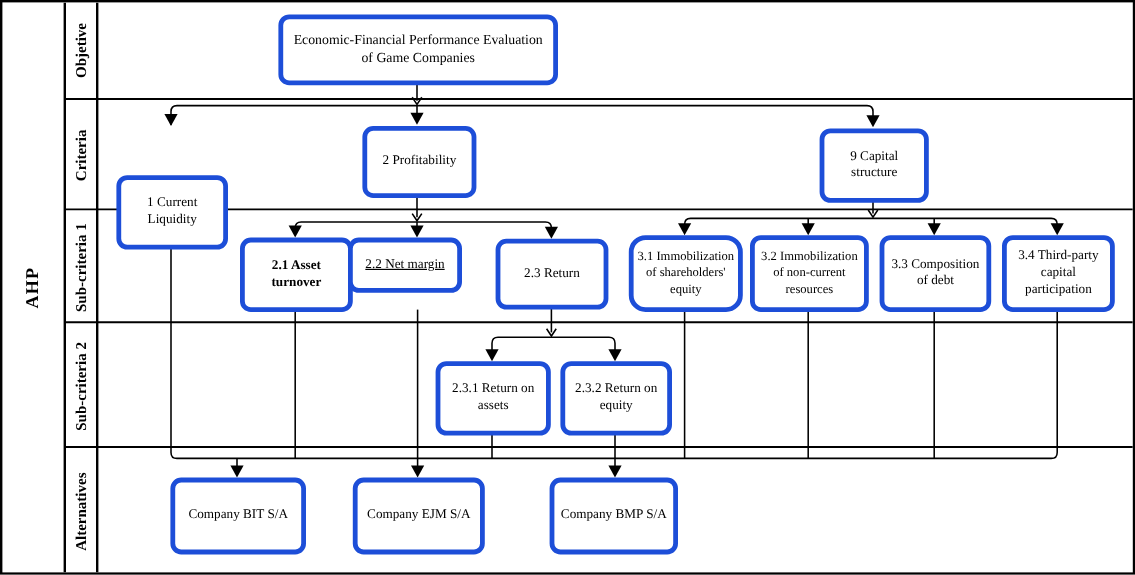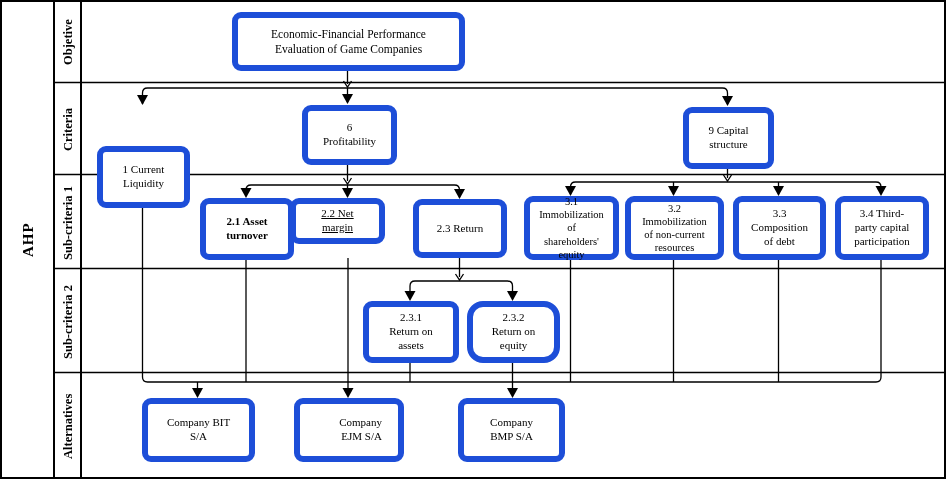--- a/index.html
+++ b/index.html
@@ -34,41 +34,41 @@
   .rl-criteria{top:82px;height:91px;}
   .rl-sub1{top:175px;height:92px;}
   .rl-sub2{top:269px;height:102px;}
   .rl-alt{top:373px;height:102px;}
   .connector-layer{
     position:absolute;left:-2px;top:-2px;width:946px;height:479px;
   }
   .node{
     position:absolute;
     background:#fff;
-    border:6px solid #1d4ed8;
+    border:4px solid #1d4ed8;
     border-radius:9px;
     display:flex;align-items:center;justify-content:center;
     text-align:center;
     font-size:11px;line-height:1.25;
-    padding:2px 16px;
+    padding:2px 3px;
   }
   
   #n-goal {left:230px;top:10px;width:233px;height:59px;font-size:11.5px;}
   #n-c1   {left:95px;top:104px;width:93px;height:62px;margin-top:40px;}
   #n-c2   {left:300px;top:103px;width:95px;height:60px;}
   #n-c3   {left:681px;top:105px;width:91px;height:62px;}
   #n-s21  {left:198px;top:196px;width:94px;height:62px;font-weight:bold;}
   #n-s22  {left:288px;top:196px;width:95px;height:46px;text-decoration:underline;}
   #n-s23  {left:411px;top:197px;width:94px;height:59px;}
-  #n-s31  {left:522px;top:194px;width:95px;height:64px;font-size:10.5px;}
+  #n-s31  {left:522px;top:194px;width:95px;height:64px;font-size:10.5px;border-radius:14px;}
   #n-s32  {left:623px;top:194px;width:99px;height:64px;font-size:10.5px;}
   #n-s33  {left:731px;top:194px;width:93px;height:64px;}
   #n-s34  {left:833px;top:194px;width:94px;height:64px;}
   #n-s231 {left:361px;top:299px;width:96px;height:62px;}
-  #n-s232 {left:465px;top:299px;width:93px;height:62px;border-radius:16px;}
+  #n-s232 {left:465px;top:299px;width:93px;height:62px;}
   #n-a1   {left:140px;top:396px;width:113px;height:64px;}
   #n-a2   {left:292px;top:396px;width:110px;height:64px;text-align:right;}
   #n-a3   {left:456px;top:396px;width:107px;height:64px;}
 </style>
 </head>
 <body>
 
 <div class="frame">
 
   <svg class="connector-layer" viewBox="0 0 946 479" xmlns="http://www.w3.org/2000/svg">
@@ -145,21 +145,21 @@
 
   <div class="row-label rl-objetive vtext">Objetive</div>
   <div class="row-label rl-criteria vtext">Criteria</div>
   <div class="row-label rl-sub1 vtext">Sub-criteria 1</div>
   <div class="row-label rl-sub2 vtext">Sub-criteria 2</div>
   <div class="row-label rl-alt vtext">Alternatives</div>
 
   <div class="node" id="n-goal">Economic-Financial Performance Evaluation of Game Companies</div>
 
   <div class="node" id="n-c1">1 Current Liquidity</div>
-  <div class="node" id="n-c2">6 Profitability</div>
+  <div class="node" id="n-c2">2 Profitability</div>
   <div class="node" id="n-c3">9 Capital structure</div>
 
   <div class="node" id="n-s21">2.1 Asset turnover</div>
   <div class="node" id="n-s22">2.2 Net margin</div>
   <div class="node" id="n-s23">2.3 Return</div>
   <div class="node" id="n-s31">3.1 Immobilization of shareholders' equity</div>
   <div class="node" id="n-s32">3.2 Immobilization of non-current resources</div>
   <div class="node" id="n-s33">3.3 Composition of debt</div>
   <div class="node" id="n-s34">3.4 Third-party capital participation</div>
 

